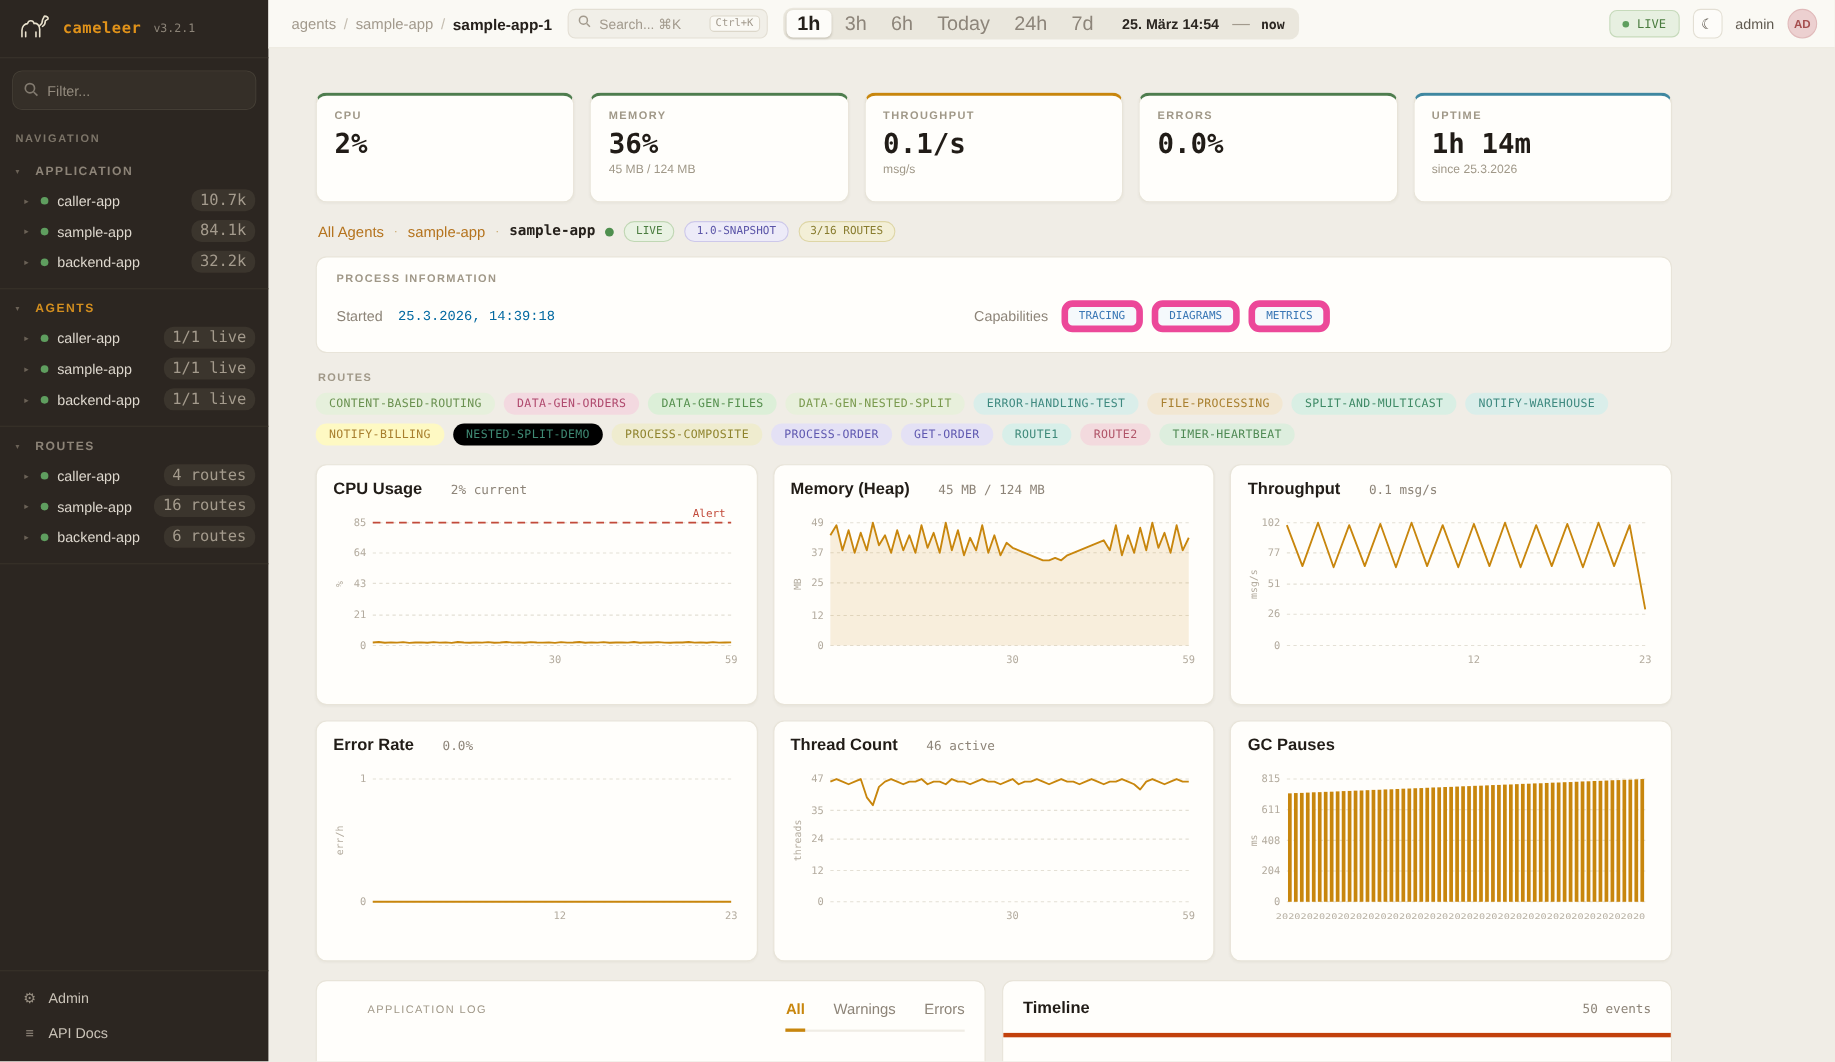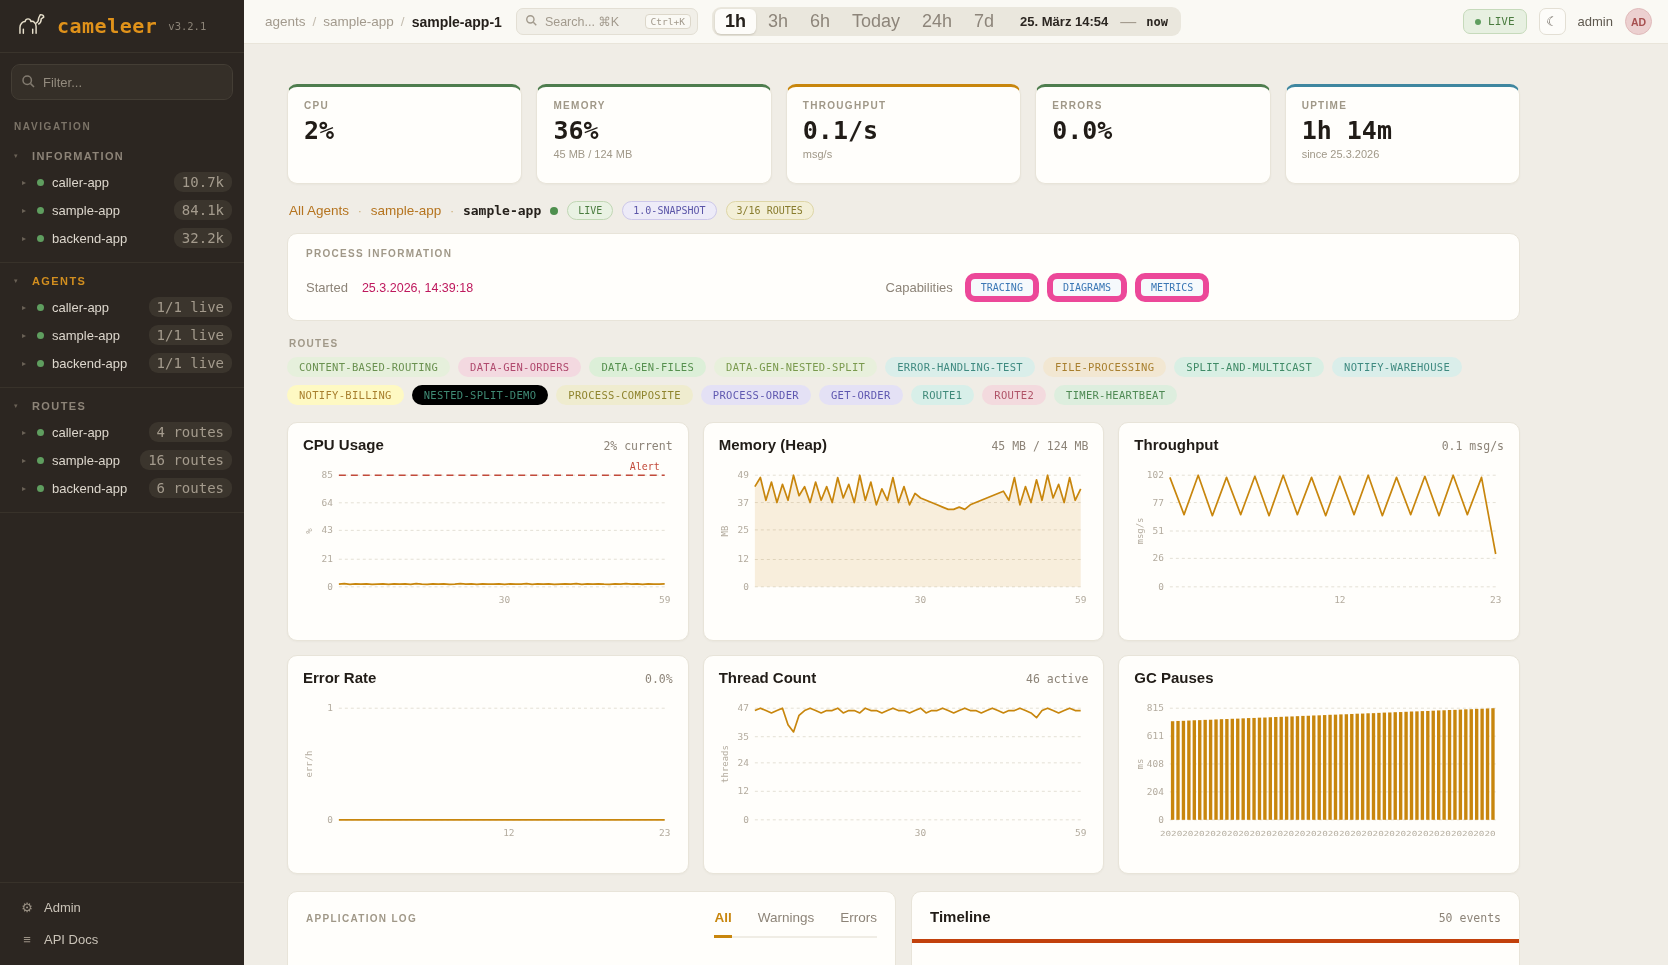--- a/index.html
+++ b/index.html
@@ -4,21 +4,21 @@
 <style>
   * { box-sizing: border-box; margin: 0; padding: 0; }
   html,body { width:1668px; height:965px; overflow:hidden; }
   body { font-family:"Liberation Sans", sans-serif; background:#f0ede6; color:#2b2621; }
   .mono { font-family:"DejaVu Sans Mono", monospace; }
   .app { display:flex; width:1668px; height:965px; }
 
   
   .sidebar { width:244px; min-width:244px; background:#2c2621; color:#d8d2c8; display:flex; flex-direction:column; }
   .logo-row { display:flex; align-items:center; gap:9px; padding:12px 14px; border-bottom:1px solid #3a342c; height:53px; }
-  .brand { font-family:"DejaVu Sans Mono", monospace; font-weight:bold; font-size:20px; color:#e0921a; letter-spacing:0.5px; }
+  .brand { font-family:"DejaVu Sans Mono", monospace; font-weight:bold; font-size:14px; color:#e0921a; letter-spacing:0.5px; }
   .version { font-size:10.5px; color:#8b8377; font-family:"DejaVu Sans Mono", monospace; margin-left:2px; }
   .filter-wrap { margin:12px 12px 6px; position:relative; }
   .filter-input { width:100%; height:34px; background:#352f28; border:1px solid #46403700; outline:1px solid #443e35; border-radius:8px; color:#cfc9bf; font-size:13px; padding:0 10px 0 30px; font-family:"Liberation Sans", sans-serif; }
   .filter-input::placeholder { color:#938b7e; }
   .filter-icon { position:absolute; left:9px; top:9px; opacity:0.6; }
   .nav-label { padding:16px 14px 6px; font-size:10px; font-weight:bold; letter-spacing:1.6px; color:#7c7468; }
   .side-section { padding:6px 0 10px; border-bottom:1px solid #38322a; }
   .side-section-head { display:flex; align-items:center; padding:6px 0 6px 14px; cursor:pointer; }
   .side-caret { font-size:7px; color:#6b6257; width:18px; }
   .side-section-label { font-size:11px; font-weight:bold; letter-spacing:1.4px; color:#8d8478; }
@@ -79,41 +79,41 @@
   .pill-green { background:#e9f2e3; border-color:#c0d7b4; color:#4a7c3f; }
   .pill-purple { background:#edebf8; border-color:#cdc8ea; color:#5b55a8; }
   .pill-olive { background:#f3efd7; border-color:#ded6a6; color:#887c2e; }
 
   
   .proc-card { background:#fffefb; border:1px solid #e8e4d9; border-radius:10px; padding:14px 18px 18px; margin-bottom:17px; }
   .caps-label { font-size:10px; font-weight:bold; letter-spacing:1.3px; color:#a09888; }
   .proc-row { display:flex; align-items:center; margin-top:14px; }
   .proc-started-grp { display:flex; align-items:center; gap:14px; width:48.5%; }
   .muted-13 { font-size:13px; color:#8d8478; }
-  .proc-value { font-family:Liberation Sans, sans-serif; font-size:12.5px; color:#be185d; }
+  .proc-value { font-family:Liberation Mono, monospace; font-size:12.5px; color:#0369a1; }
   .cap-chips { display:flex; gap:8px; align-items:center; margin-left:12px; }
   .cap-chip { font-family:"DejaVu Sans Mono", monospace; font-size:10px; color:#3a77b5; background:#f5f9fc; border:6px solid #ec4899; border-radius:10px; padding:3px 10px; }
 
   
   .routes-label { font-size:10px; font-weight:bold; letter-spacing:1.3px; color:#a09888; margin:2px 0 8px 2px; }
   .chip-wrap { display:flex; flex-wrap:wrap; gap:8px; row-gap:8px; }
   .route-chip { font-family:"DejaVu Sans Mono", monospace; font-size:10.5px; letter-spacing:0.3px; padding:4px 12px; border-radius:12px; cursor:pointer; white-space:nowrap; }
 
   
   .charts-grid { display:grid; grid-template-columns:repeat(3, 1fr); gap:14px; margin-top:17px; }
   .chart-card { background:#fffefb; border:1px solid #e8e4d9; border-radius:10px; padding:13px 15px 8px; height:219px; box-shadow:0 1px 2px rgba(80,70,50,0.04); }
-  .chart-head { display:flex; align-items:baseline; justify-content:space-between; margin-bottom:4px;gap:26px; }
+  .chart-head { display:flex; align-items:baseline; justify-content:flex-start; margin-bottom:4px;gap:26px; }
   .chart-title { font-size:15px; font-weight:bold; color:#211c17; }
   .chart-value { font-family:"DejaVu Sans Mono", monospace; font-size:11.5px; color:#8d8478; }
 
   
   .bottom-grid { display:grid; grid-template-columns:1fr 1fr; gap:15px; margin-top:17px; }
   .bottom-card { background:#fffefb; border:1px solid #e8e4d9; border-radius:10px; height:150px; overflow:hidden; }
   .log-head { display:flex; align-items:flex-end; justify-content:space-between; padding:18px 18px 0; }
-  .log-title { font-size:10px; font-weight:bold; letter-spacing:1.3px; color:#a09888; padding-bottom:14px; }
+  .log-title { font-size:10px; font-weight:normal; letter-spacing:1.3px; color:#a09888; padding-bottom:14px;margin-left:28px; }
   .tabs { display:flex; gap:26px; border-bottom:2px solid #f0ede5; }
   .tab { font-size:13.5px; color:#8d8478; padding-bottom:10px; cursor:pointer; border-bottom:3px solid transparent; margin-bottom:-2px; }
   .tab.active { color:#c8860d; border-bottom-color:#c8860d; font-weight:bold; }
   .tl-head { display:flex; align-items:baseline; justify-content:space-between; padding:16px 18px 14px; border-bottom:4px solid #c2410c; }
   .tl-title { font-size:15px; font-weight:bold; color:#211c17; }
   .tl-events { font-family:"DejaVu Sans Mono", monospace; font-size:11.5px; color:#8d8478; }
 </style>
 </head>
 <body>
 
@@ -140,21 +140,21 @@
       </span>
       <input class="filter-input" placeholder="Filter..." style="">
     </div>
 
     <div class="nav-label">NAVIGATION</div>
 
     <div id="side-sections">
         <div class="side-section">
           <div class="side-section-head">
             <span class="side-caret">▾</span>
-            <span class="side-section-label">INFORMATION</span>
+            <span class="side-section-label">APPLICATION</span>
           </div>
           <div class="side-item">
             <span class="item-caret">▸</span>
             <span class="dot"></span>
             <span class="side-item-label">caller-app</span>
             <span class="side-badge">10.7k</span>
           </div>
           <div class="side-item">
             <span class="item-caret">▸</span>
             <span class="dot"></span>

